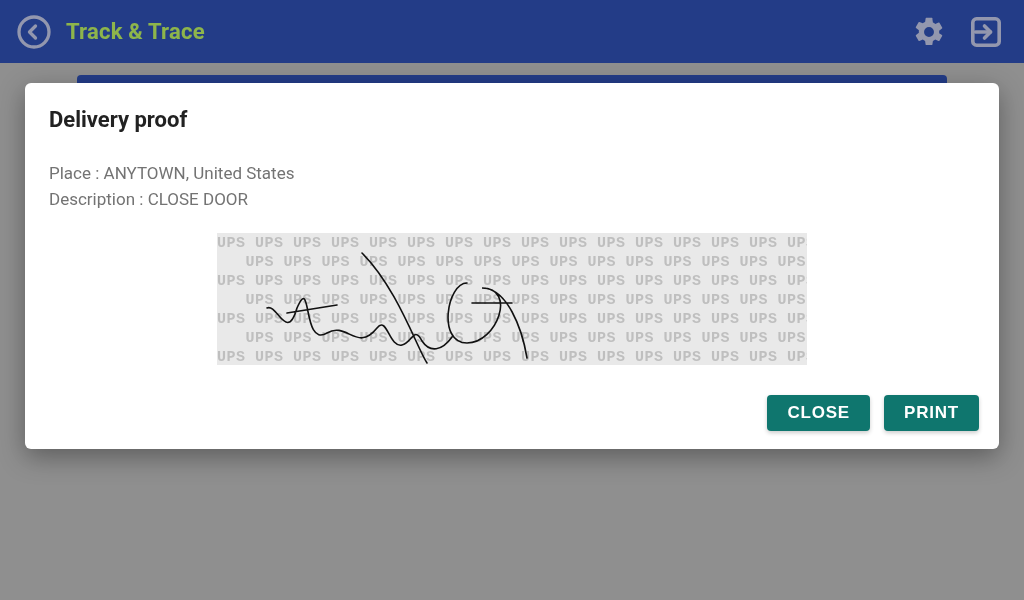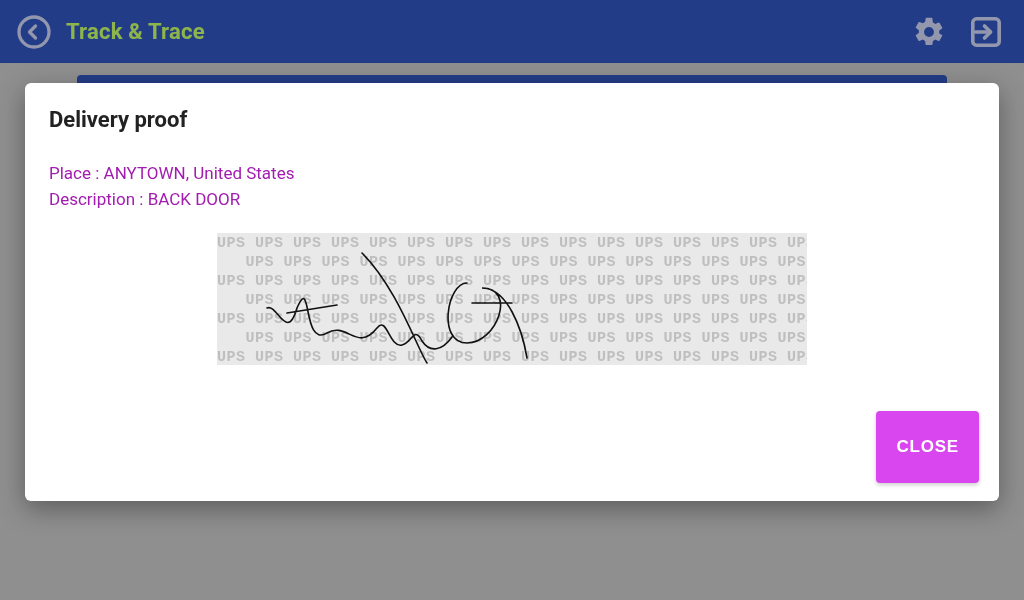--- a/index.html
+++ b/index.html
@@ -76,21 +76,21 @@
       overflow-y: auto;
     }
     .dialog h2 {
       font-size: 22px;
       font-weight: 700;
       color: #222;
       margin: 0 0 28px 24px;
     }
     .details p {
       font-size: 17px;
-      color: #a21caf;
+      color: #737373;
       line-height: 1.55;
     }
     .signature-wrap {
       display: flex;
       justify-content: center;
       margin-top: 20px;
       margin-bottom: 30px;
     }
     .signature {
       width: 590px;
@@ -116,31 +116,30 @@
       position: absolute;
       inset: 0;
     }
     .actions {
       display: flex;
       justify-content: flex-end;
       gap: 14px;
       padding: 0 20px;
     }
     .btn {
-      background: #d946ef;
+      background: #0f766e;
       color: #fff;
       border: none;
       border-radius: 4px;
       font-size: 17px;
       font-weight: 600;
       letter-spacing: 0.8px;
-      padding: 26px 20px;
+      padding: 8px 20px;
       cursor: pointer;
       box-shadow: 0 2px 4px rgba(0,0,0,0.2);
-      margin-top: 16px;
     }
     
     .scroll-area::-webkit-scrollbar { width: 6px; }
     .scroll-area::-webkit-scrollbar-thumb { background: #c8c8c8; border-radius: 3px; }
   </style>
 </head>
 <body>
 
 <div class="app-header">
   <span class="icon-btn">
@@ -169,21 +168,21 @@
 <div class="bg-strip"></div>
 
 <div class="backdrop"></div>
 
 <div class="dialog">
   <h2>Delivery proof</h2>
 
   <div class="scroll-area">
     <div class="details">
       <p><span>Place : </span><span>ANYTOWN, United States</span></p>
-      <p><span>Description : </span><span>BACK DOOR</span></p>
+      <p><span>Description : </span><span>CLOSE DOOR</span></p>
     </div>
 
     <div class="signature-wrap">
       <div class="signature">
         <div class="wm">UPS UPS UPS UPS UPS UPS UPS UPS UPS UPS UPS UPS UPS UPS UPS UPS 
    UPS UPS UPS UPS UPS UPS UPS UPS UPS UPS UPS UPS UPS UPS UPS UPS 
 UPS UPS UPS UPS UPS UPS UPS UPS UPS UPS UPS UPS UPS UPS UPS UPS 
    UPS UPS UPS UPS UPS UPS UPS UPS UPS UPS UPS UPS UPS UPS UPS UPS 
 UPS UPS UPS UPS UPS UPS UPS UPS UPS UPS UPS UPS UPS UPS UPS UPS 
    UPS UPS UPS UPS UPS UPS UPS UPS UPS UPS UPS UPS UPS UPS UPS UPS 
@@ -191,14 +190,15 @@
 </div>
         <svg viewBox="0 0 590 132">
           <path d="M50 75 C 60 70, 70 110, 80 75 C 95 40, 85 115, 110 100 C 130 88, 140 120, 160 95 C 170 82, 172 115, 185 112 C 195 110, 197 92, 205 108 C 213 120, 225 118, 235 104 M120 72 L 70 80 M145 20 C 180 55, 200 115, 210 130 M250 50 C 230 50, 220 110, 250 110 C 280 110, 300 55, 265 55 C 290 55, 305 95, 310 125 M255 70 L 295 70" fill="none" stroke="#111" stroke-width="1.6" stroke-linecap="round"></path>
         </svg>
       </div>
     </div>
   </div>
 
   <div class="actions">
     <button class="btn">CLOSE</button>
+    <button class="btn">PRINT</button>
   </div>
 </div>
 
 </body></html>

